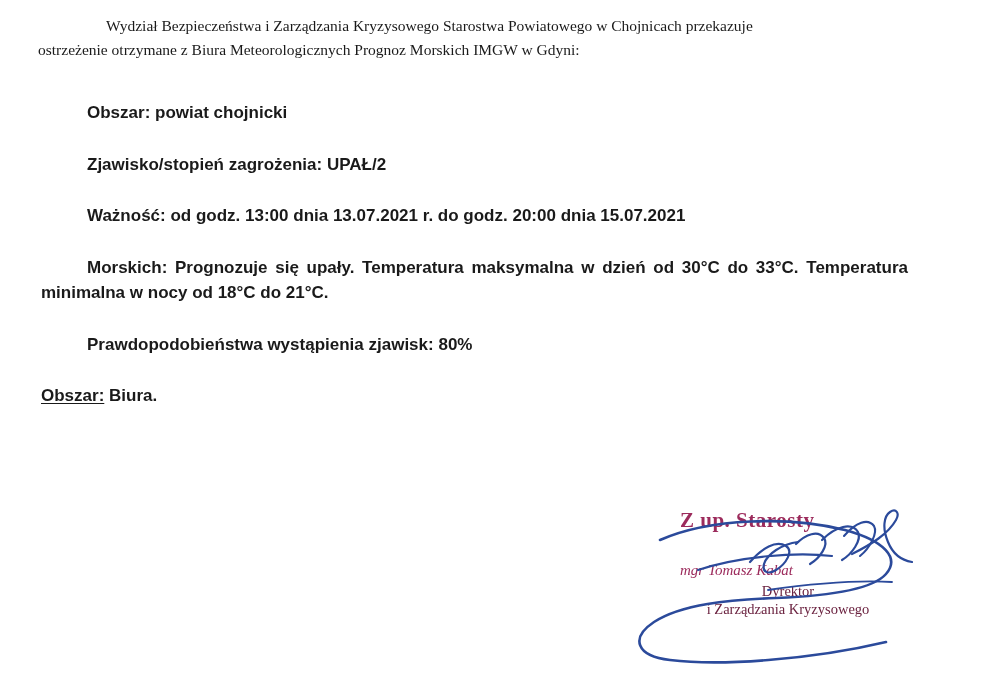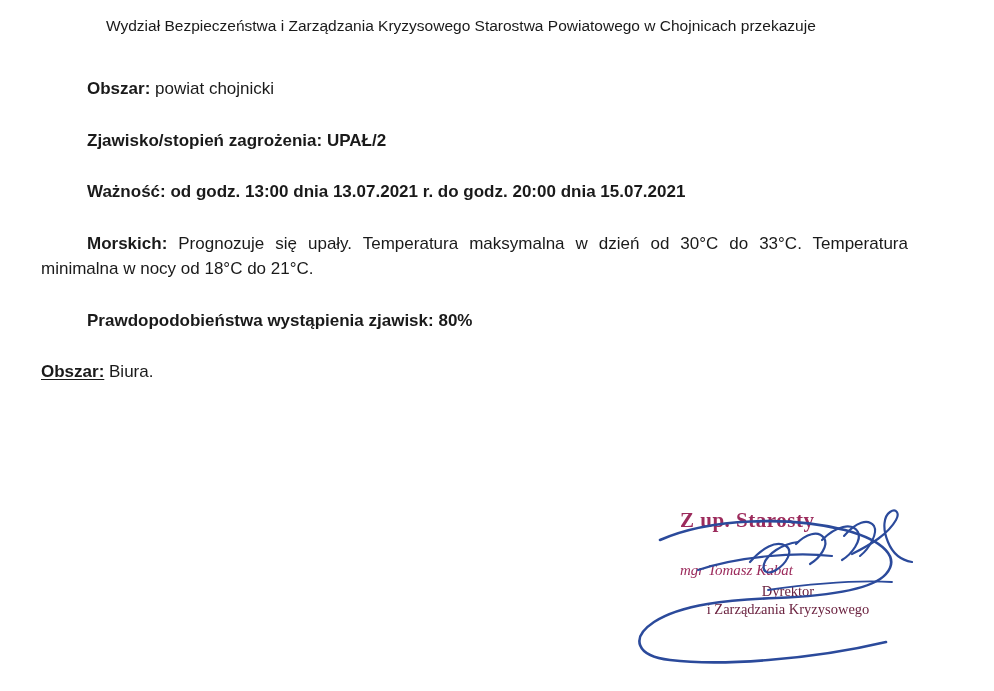--- a/index.html
+++ b/index.html
@@ -22,20 +22,21 @@
     box-sizing: border-box;
     padding: 14px 46px 0 38px;
   }
   .intro {
     font-size: 15.5px;
     line-height: 1.55;
     text-align: left;
     margin: 0 0 0 0;
     padding-left: 68px;
     text-indent: 0;
+    font-family: Liberation Serif, serif;
   }
   .intro .line1 { display: block; }
   .intro .line2 { display: block; margin-left: -68px; }
 
   .title-wrap {
     text-align: center;
     margin-top: 66px;
   }
   .title {
     display: inline-block;
@@ -65,21 +66,21 @@
   }
   .lbl-underline {
     font-weight: bold;
     text-decoration: underline;
     text-underline-offset: 2px;
   }
   .val-bold {
     font-weight: bold;
   }
   .val {
-    font-weight: normal;
+    font-weight: bold;
   }
 
   
   .signature {
     position: absolute;
     left: 600px;
     top: 500px;
     width: 360px;
     height: 170px;
   }
@@ -124,20 +125,21 @@
     pointer-events: none;
   }
 </style>
 </head>
 <body>
 
 <div class="page">
 
   <p class="intro">
     <span class="line1">Wydział Bezpieczeństwa i Zarządzania Kryzysowego Starostwa Powiatowego w Chojnicach przekazuje</span>
+    <span class="line2">ostrzeżenie otrzymane z Biura Meteorologicznych Prognoz Morskich IMGW w Gdyni:</span>
   </p>
 
 
   <div class="body-block">
 
     <p class="para">
       <span class="lbl">Obszar:</span>
       <span class="val">powiat chojnicki</span>
     </p>
 

